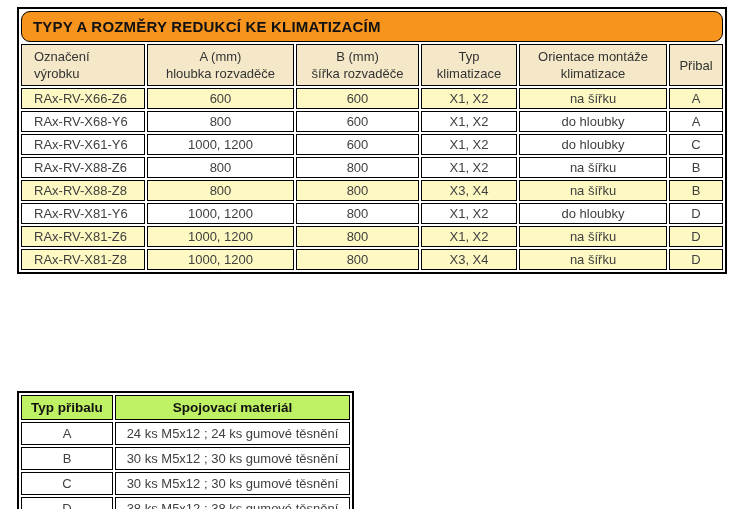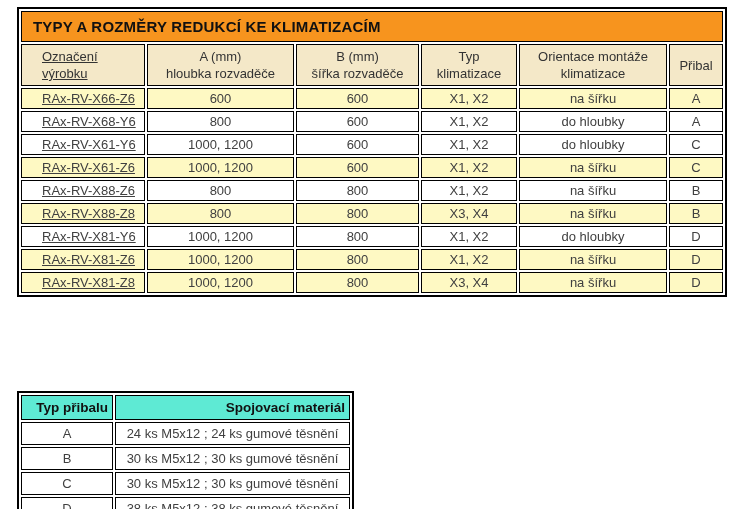--- a/index.html
+++ b/index.html
@@ -41,52 +41,52 @@
     width: 710px;
   }
   .main-table .title-cell {
     background: #F7941E;
     color: #111111;
     font-weight: bold;
     font-size: 15px;
     text-align: left;
     padding: 6px 10px 6px 11px;
     letter-spacing: 0.2px;
+    border-radius: 9px;
   }
   .main-table th {
     background: #F4E8C8;
     color: #333333;
     font-weight: normal;
     font-size: 13px;
     line-height: 17px;
     padding: 3px 3px;
     white-space: pre-line;
   }
   .main-table td {
     padding: 1px 4px;
     line-height: 17px;
     background: #ffffff;
   }
   .main-table tr.gray td { background: #fef9c3; }
-  .main-table .left { text-align: left; padding-left: 20px; text-decoration: underline; }
+  .main-table .left { text-align: left; padding-left: 12px; }
   
   .acc-table {
     position: absolute;
     left: 17px;
     top: 391px;
     width: 337px;
   }
   .acc-table th {
-    background: #5eead4;
+    background: #bef264;
     color: #111111;
     font-weight: bold;
     font-size: 13.5px;
     padding: 3px 4px;
     line-height: 17px;
-    text-align: right;
   }
   .acc-table td {
     padding: 2px 4px;
     line-height: 17px;
     background: #ffffff;
   }
 </style>
 </head>
 <body>
 
@@ -135,28 +135,20 @@
       <td>A</td>
     </tr>
     <tr>
       <td class="left">RAx-RV-X61-Y6</td>
       <td>1000, 1200</td>
       <td>600</td>
       <td>X1, X2</td>
       <td>do hloubky</td>
       <td>C</td>
     </tr>
-    <tr class="gray">
-      <td class="left">RAx-RV-X61-Z6</td>
-      <td>1000, 1200</td>
-      <td>600</td>
-      <td>X1, X2</td>
-      <td>na šířku</td>
-      <td>C</td>
-    </tr>
     <tr>
       <td class="left">RAx-RV-X88-Z6</td>
       <td>800</td>
       <td>800</td>
       <td>X1, X2</td>
       <td>na šířku</td>
       <td>B</td>
     </tr>
     <tr class="gray">
       <td class="left">RAx-RV-X88-Z8</td>

